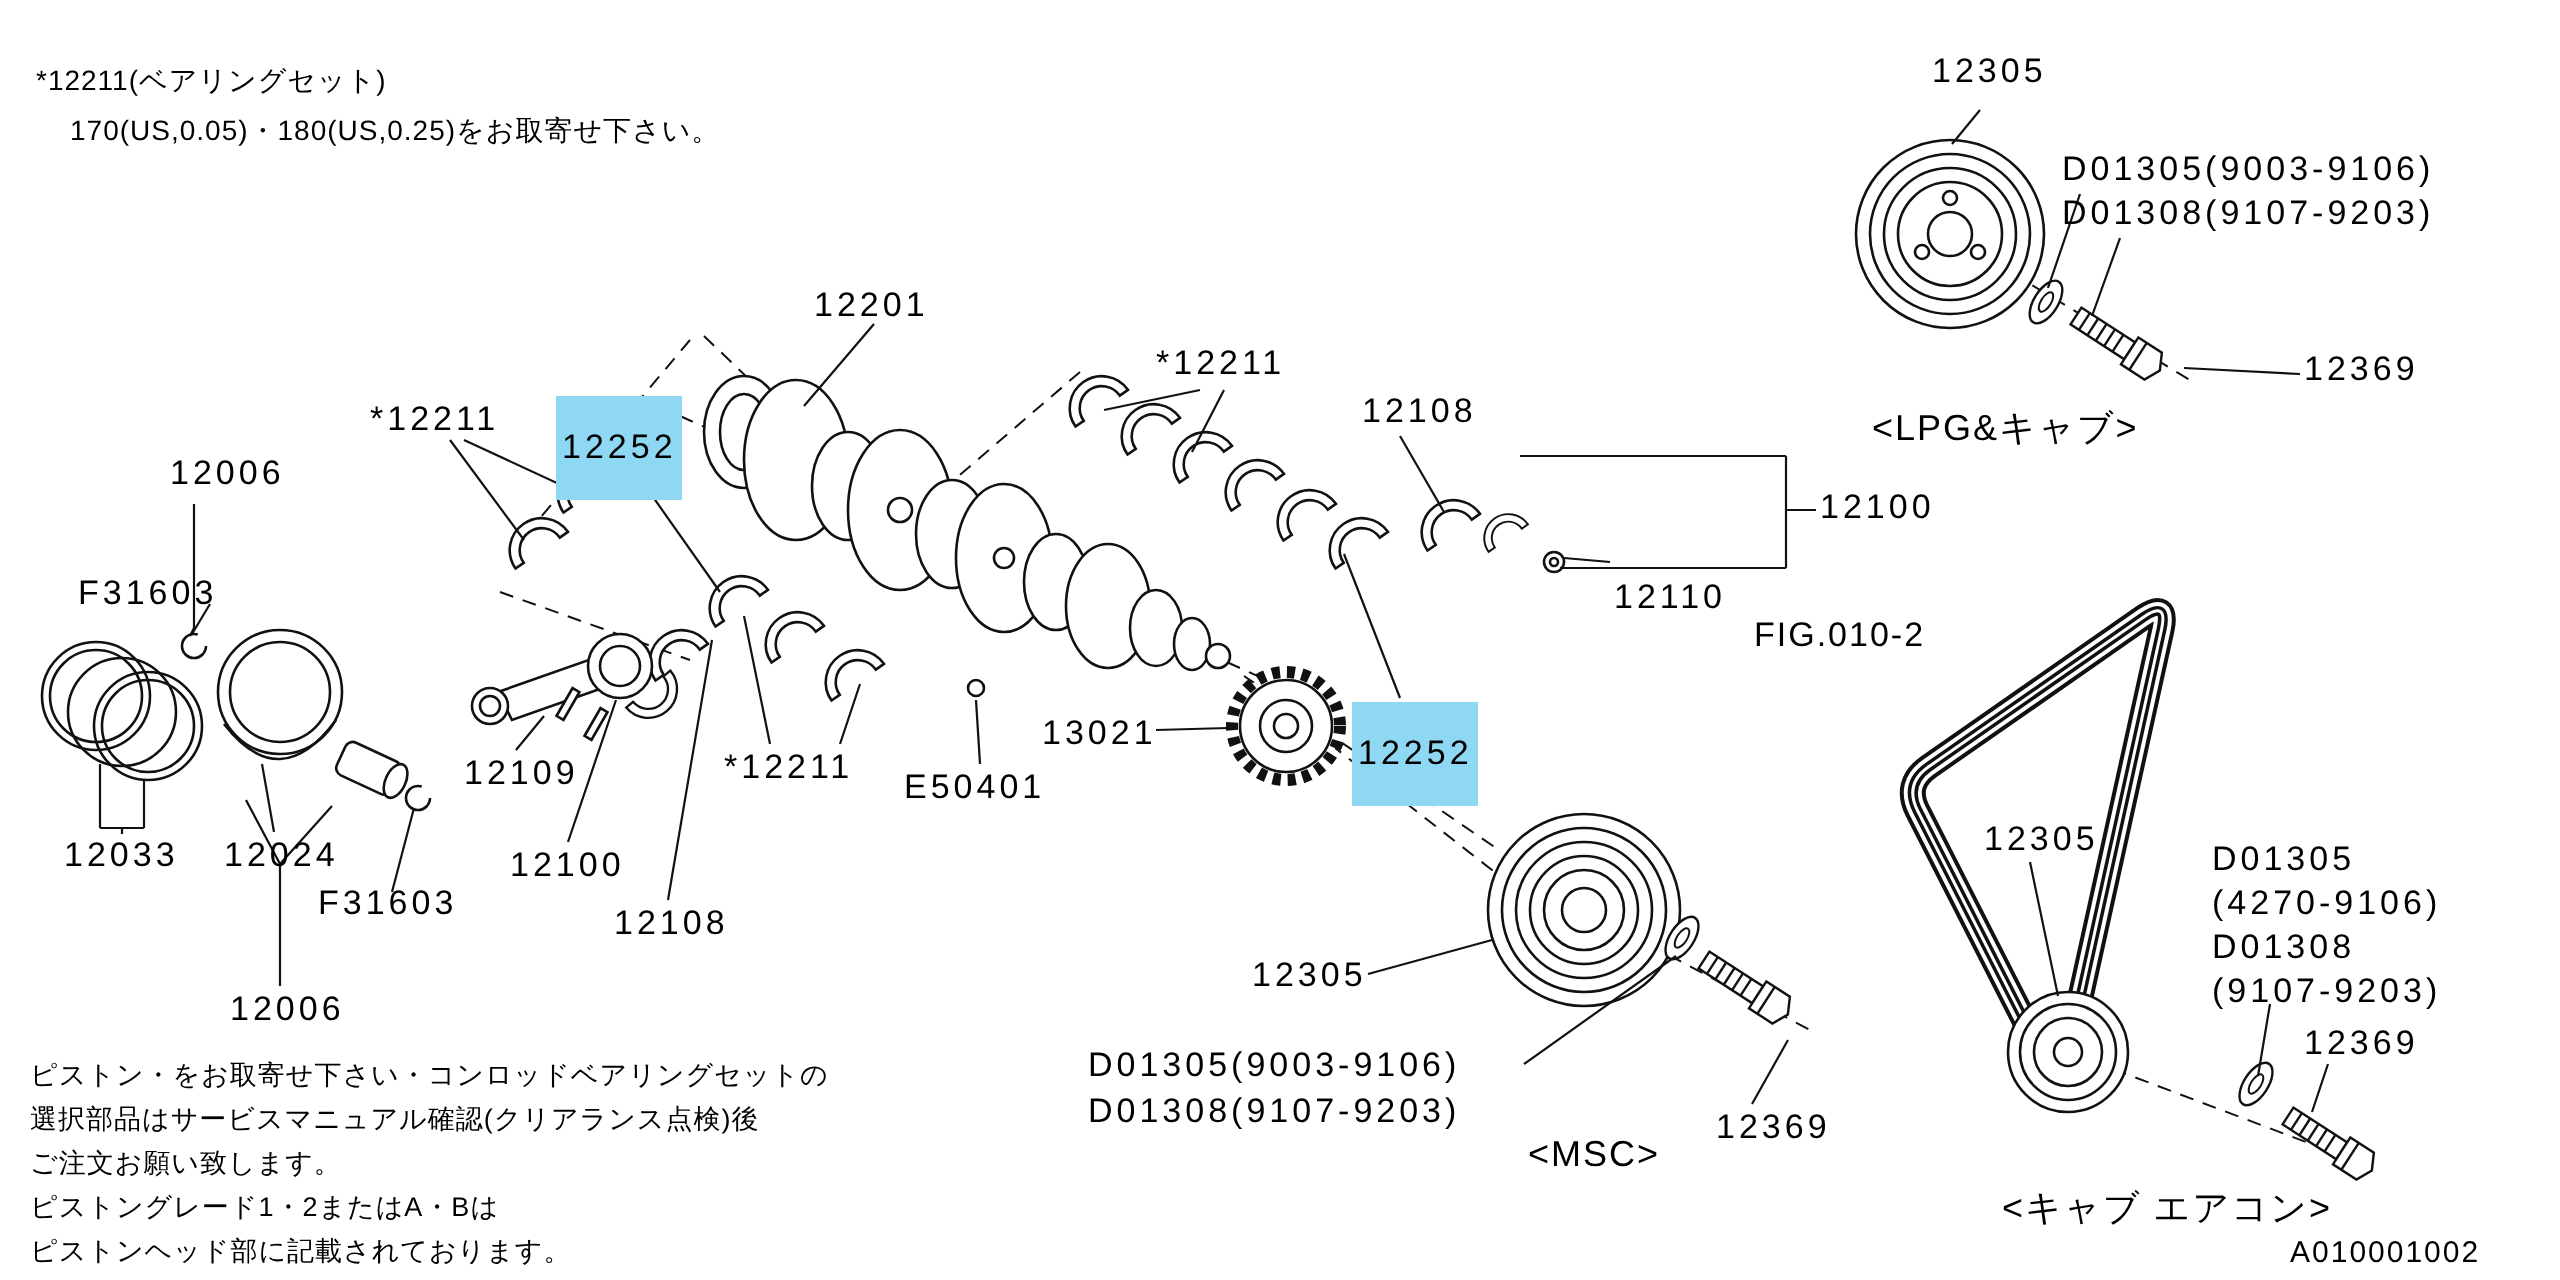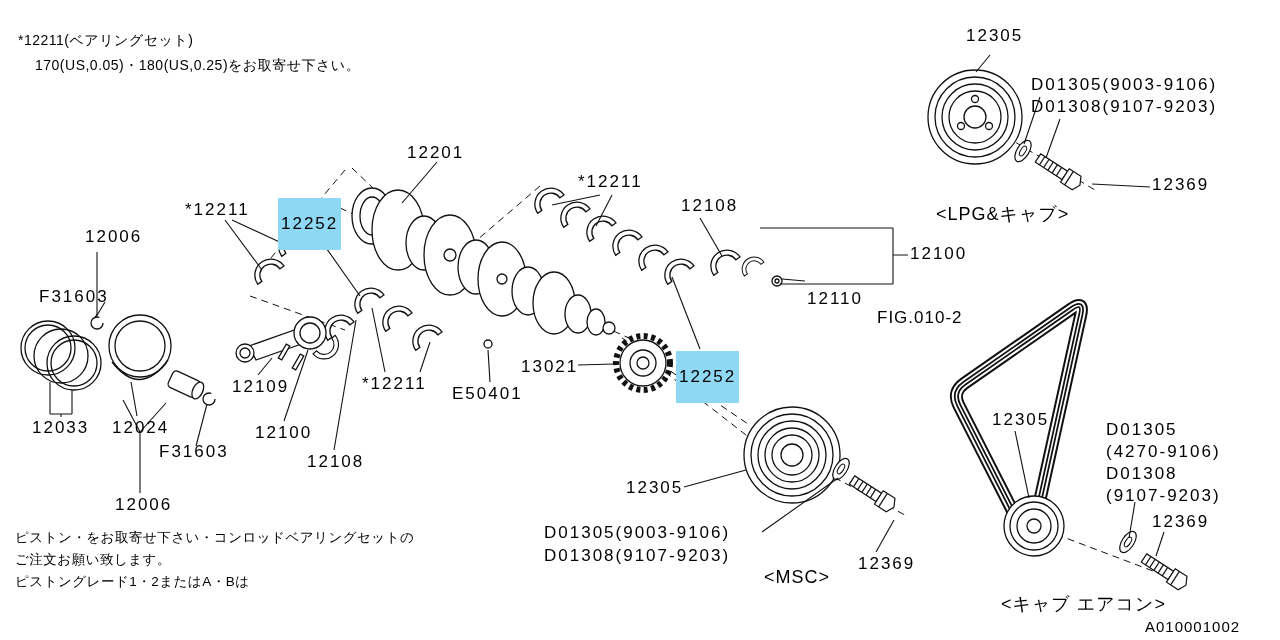--- a/index.html
+++ b/index.html
@@ -233,22 +233,24 @@
     </g>
   </svg>
 
   <div class="note" style="left:18px; top:28px;">
     <div>*12211(ベアリングセット)</div>
     <div class="indent">170(US,0.05)・180(US,0.25)をお取寄せ下さい。</div>
   </div>
 
   <div class="note bottom" style="left:15px; top:527px;">
     <div>ピストン・をお取寄せ下さい・コンロッドベアリングセットの</div>
+    <div>選択部品はサービスマニュアル確認(クリアランス点検)後</div>
     <div>ご注文お願い致します。</div>
     <div>ピストングレード1・2またはA・Bは</div>
+    <div>ピストンヘッド部に記載されております。</div>
   </div>
 
   <div class="lbl" style="left:407px; top:143px;">12201</div>
   <div class="lbl" style="left:185px; top:200px;">*12211</div>
   <div class="lbl hl" style="left:278px; top:198px;">12252</div>
   <div class="lbl" style="left:578px; top:172px;">*12211</div>
   <div class="lbl" style="left:681px; top:196px;">12108</div>
   <div class="lbl" style="left:910px; top:244px;">12100</div>
   <div class="lbl" style="left:807px; top:273px;margin-top:16px;">12110</div>
   <div class="lbl" style="left:966px; top:26px;">12305</div>

